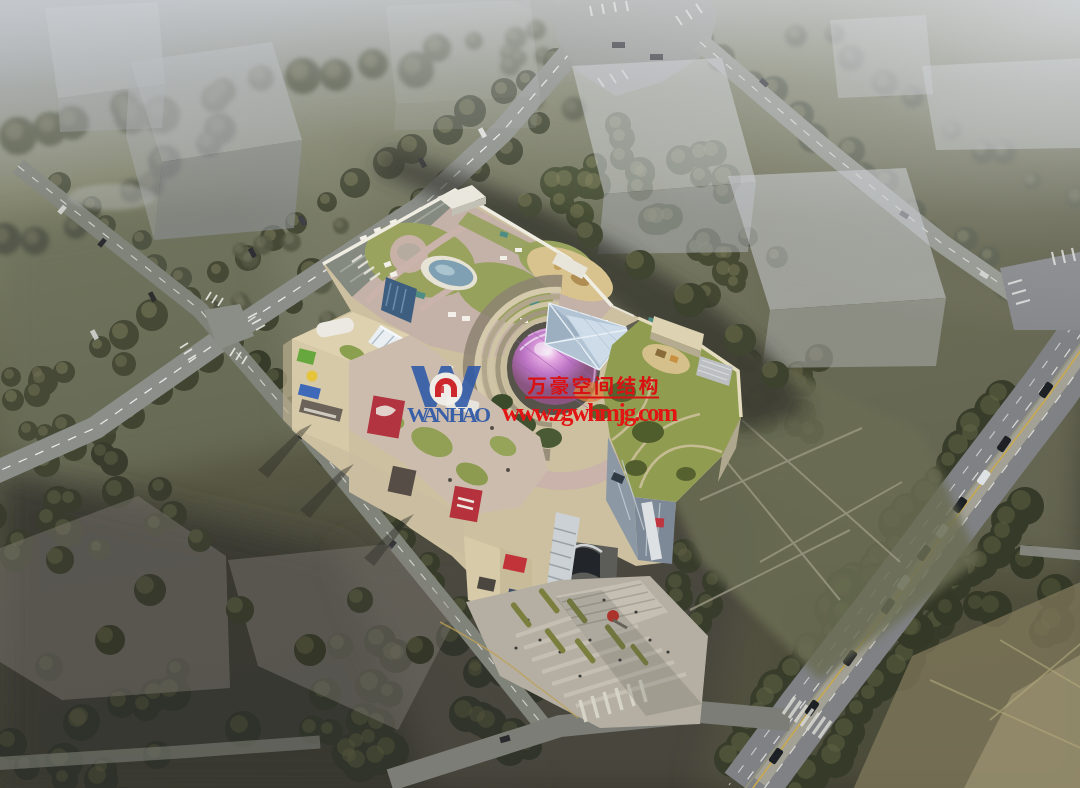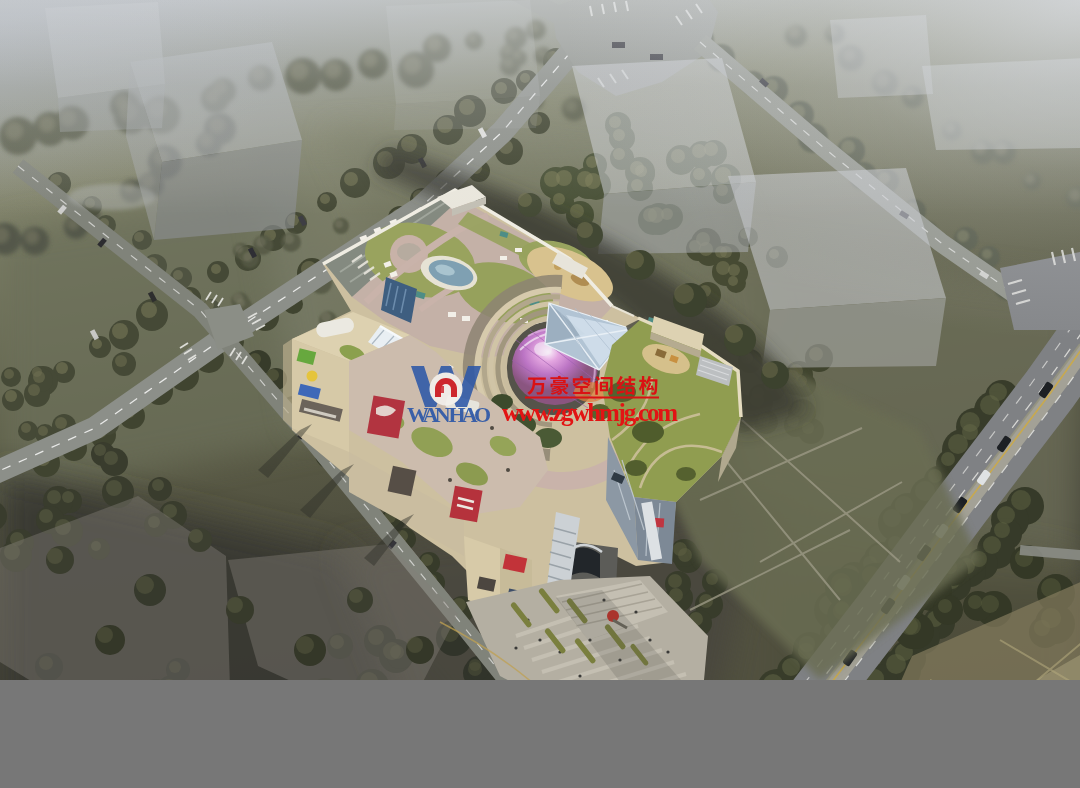--- a/index.html
+++ b/index.html
@@ -1,16 +1,16 @@
 <!DOCTYPE html>
 <html><head>
 <meta charset="utf-8">
 <style>
 html,body{margin:0;padding:0;background:#777;}
-#scene{width:1080px;height:680px;position:relative;overflow:hidden;font-family:"Liberation Sans",sans-serif;}
+#scene{width:1080px;height:788px;position:relative;overflow:hidden;font-family:"Liberation Sans",sans-serif;}
 </style>
 </head>
 <body>
 <div id="scene">
 <svg width="1080" height="788" viewBox="0 0 1080 788" xmlns="http://www.w3.org/2000/svg">
 <defs>
 <linearGradient id="bgGrad" x1="0.1" y1="0" x2="0.35" y2="1">
 <stop offset="0" stop-color="#a2a7ad"></stop>
 <stop offset="0.22" stop-color="#82846c"></stop>
 <stop offset="0.5" stop-color="#5f6049"></stop>

